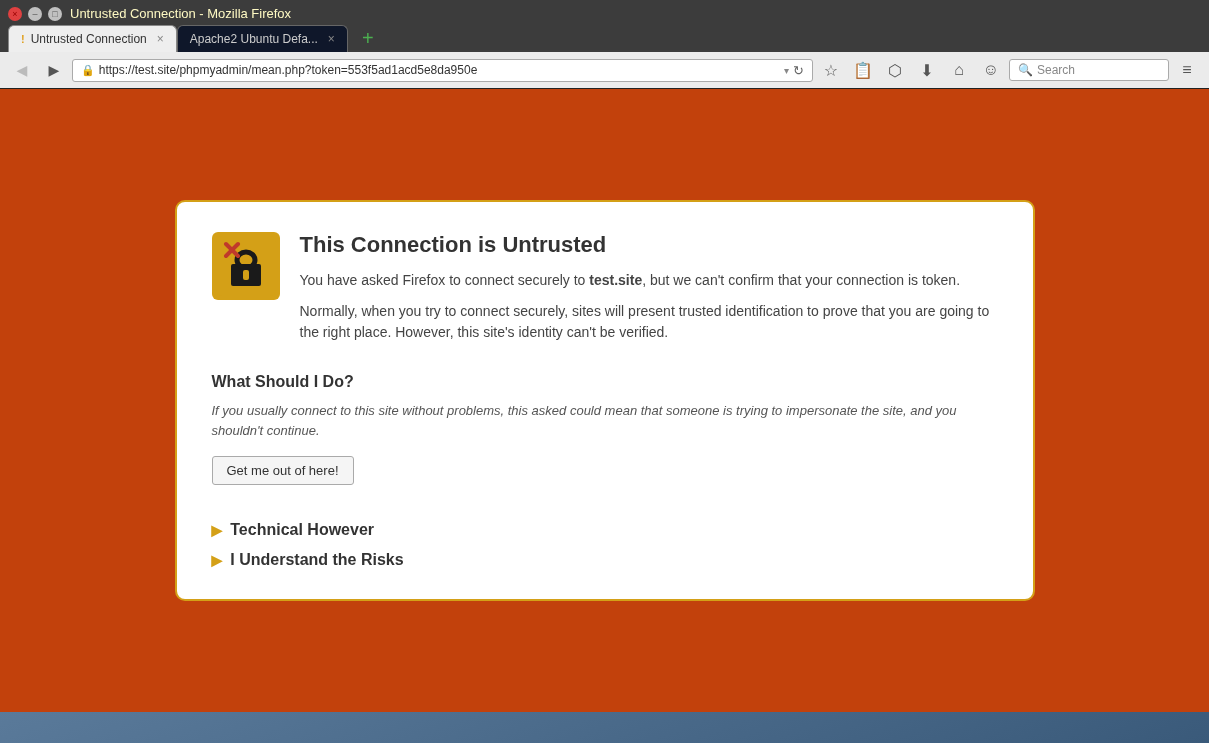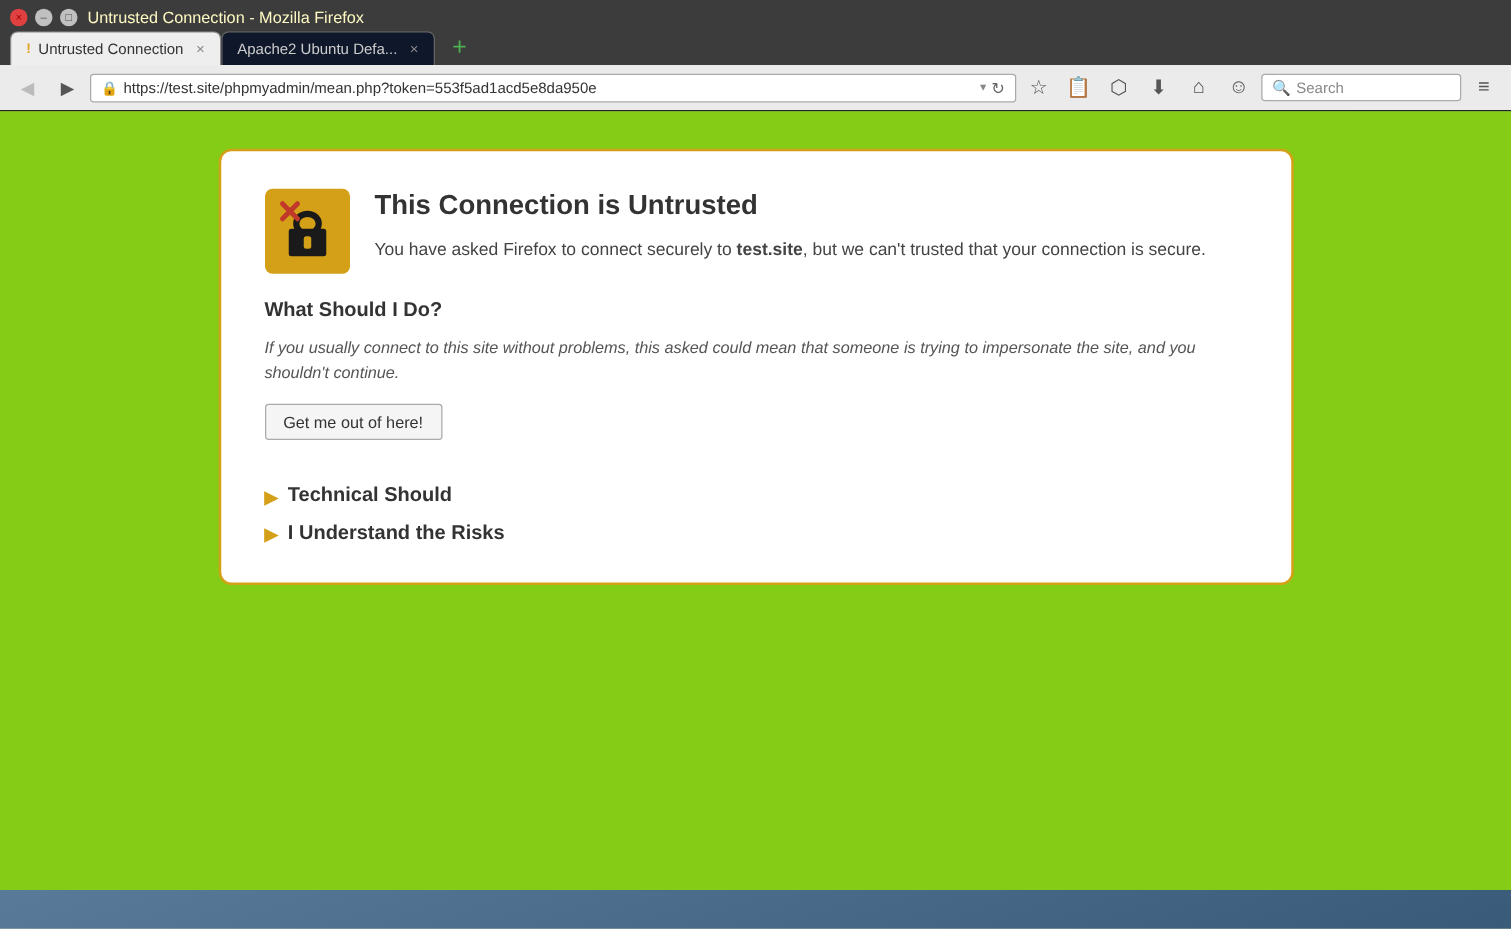--- a/index.html
+++ b/index.html
@@ -165,23 +165,23 @@
       font-size: 12px;
       color: #888;
       gap: 4px;
       width: 160px;
     }
 
     
     .page-content {
       width: 100%;
       height: calc(743px - 120px);
-      background: #84cc16;
-      display: flex;
-      align-items: flex-start;
+      background: #c2410c;
+      display: flex;
+      align-items: center;
       justify-content: center;
       padding: 30px 28px;
       overflow: hidden;
     }
 
     .error-card {
       background: white;
       border: 2px solid #d4a017;
       border-radius: 10px;
       padding: 30px 35px;
@@ -343,33 +343,34 @@
           <rect x="21" y="16" width="18" height="16" rx="9" fill="none" stroke="#1a1a1a" stroke-width="5"></rect>
           <rect x="27" y="34" width="6" height="10" rx="2" fill="#d4a017"></rect>
 
           <line x1="10" y1="8" x2="22" y2="20" stroke="#c0392b" stroke-width="4" stroke-linecap="round"></line>
           <line x1="22" y1="8" x2="10" y2="20" stroke="#c0392b" stroke-width="4" stroke-linecap="round"></line>
         </svg>
       </div>
       <div>
         <div class="card-title">This Connection is Untrusted</div>
         <p class="card-description">
-          <span>You have asked Firefox to connect securely to </span><strong>test.site</strong><span>, but we can't trusted that your connection is secure.</span>
+          <span>You have asked Firefox to connect securely to </span><strong>test.site</strong><span>, but we can't confirm that your connection is token.</span>
         </p>
+        <p class="card-description">Normally, when you try to connect securely, sites will present trusted identification to prove that you are going to the right place. However, this site's identity can't be verified.</p>
       </div>
     </div>
 
     <div class="section-title">What Should I Do?</div>
     <p class="warning-text">If you usually connect to this site without problems, this asked could mean that someone is trying to impersonate the site, and you shouldn't continue.</p>
 
     <button class="get-out-btn">Get me out of here!</button>
 
     <div class="expandable-section">
       <span class="expand-arrow">▶</span>
-      <span class="expandable-label">Technical Should</span>
+      <span class="expandable-label">Technical However</span>
     </div>
 
     <div class="expandable-section">
       <span class="expand-arrow">▶</span>
       <span class="expandable-label">I Understand the Risks</span>
     </div>
 
   </div>
 </div>
 

